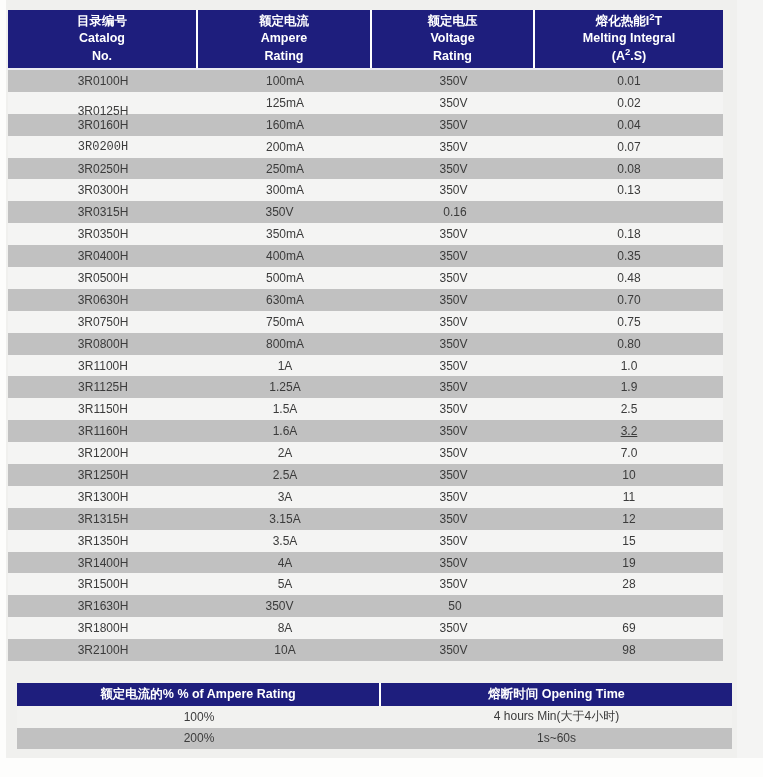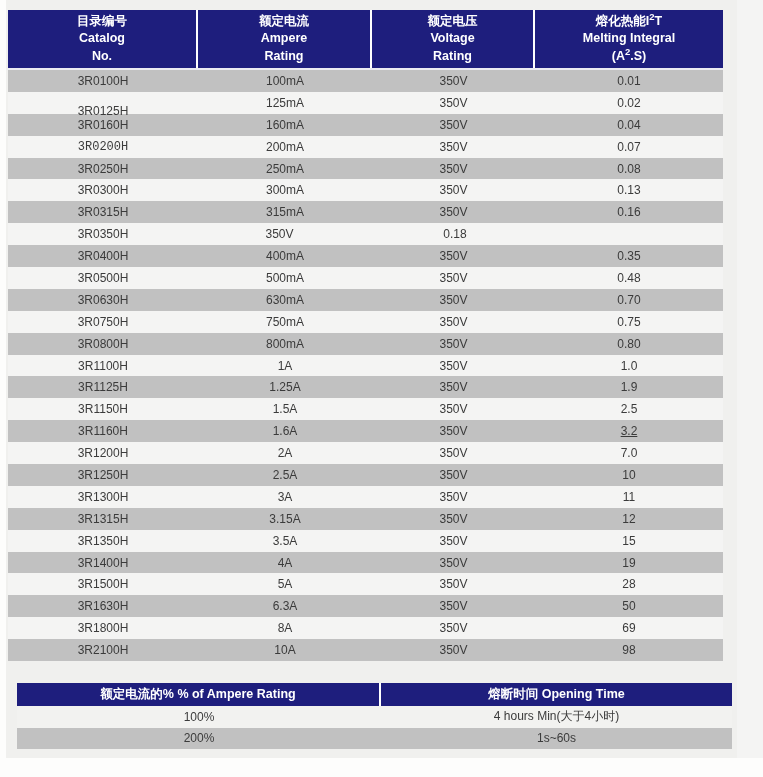--- a/index.html
+++ b/index.html
@@ -103,26 +103,26 @@
         <div class="tcell" style="width: 188px;">0.08</div>
       </div>
       <div class="trow">
         <div class="tcell" style="width: 190px;">3R0300H</div>
         <div class="tcell" style="width: 174px;">300mA</div>
         <div class="tcell" style="width: 163px;">350V</div>
         <div class="tcell" style="width: 188px;">0.13</div>
       </div>
       <div class="trow">
         <div class="tcell" style="width: 190px;">3R0315H</div>
-        <div class="tcell" style="width: 174px;">315mA</div>
         <div class="tcell" style="width: 163px;">350V</div>
         <div class="tcell" style="width: 188px;">0.16</div>
       </div>
       <div class="trow">
         <div class="tcell" style="width: 190px;">3R0350H</div>
+        <div class="tcell" style="width: 174px;">350mA</div>
         <div class="tcell" style="width: 163px;">350V</div>
         <div class="tcell" style="width: 188px;">0.18</div>
       </div>
       <div class="trow">
         <div class="tcell" style="width: 190px;">3R0400H</div>
         <div class="tcell" style="width: 174px;">400mA</div>
         <div class="tcell" style="width: 163px;">350V</div>
         <div class="tcell" style="width: 188px;">0.35</div>
       </div>
       <div class="trow">
@@ -210,21 +210,20 @@
         <div class="tcell" style="width: 188px;">19</div>
       </div>
       <div class="trow">
         <div class="tcell" style="width: 190px;">3R1500H</div>
         <div class="tcell" style="width: 174px;">5A</div>
         <div class="tcell" style="width: 163px;">350V</div>
         <div class="tcell" style="width: 188px;">28</div>
       </div>
       <div class="trow">
         <div class="tcell" style="width: 190px;">3R1630H</div>
-        <div class="tcell" style="width: 174px;">6.3A</div>
         <div class="tcell" style="width: 163px;">350V</div>
         <div class="tcell" style="width: 188px;">50</div>
       </div>
       <div class="trow">
         <div class="tcell" style="width: 190px;">3R1800H</div>
         <div class="tcell" style="width: 174px;">8A</div>
         <div class="tcell" style="width: 163px;">350V</div>
         <div class="tcell" style="width: 188px;">69</div>
       </div>
       <div class="trow">

